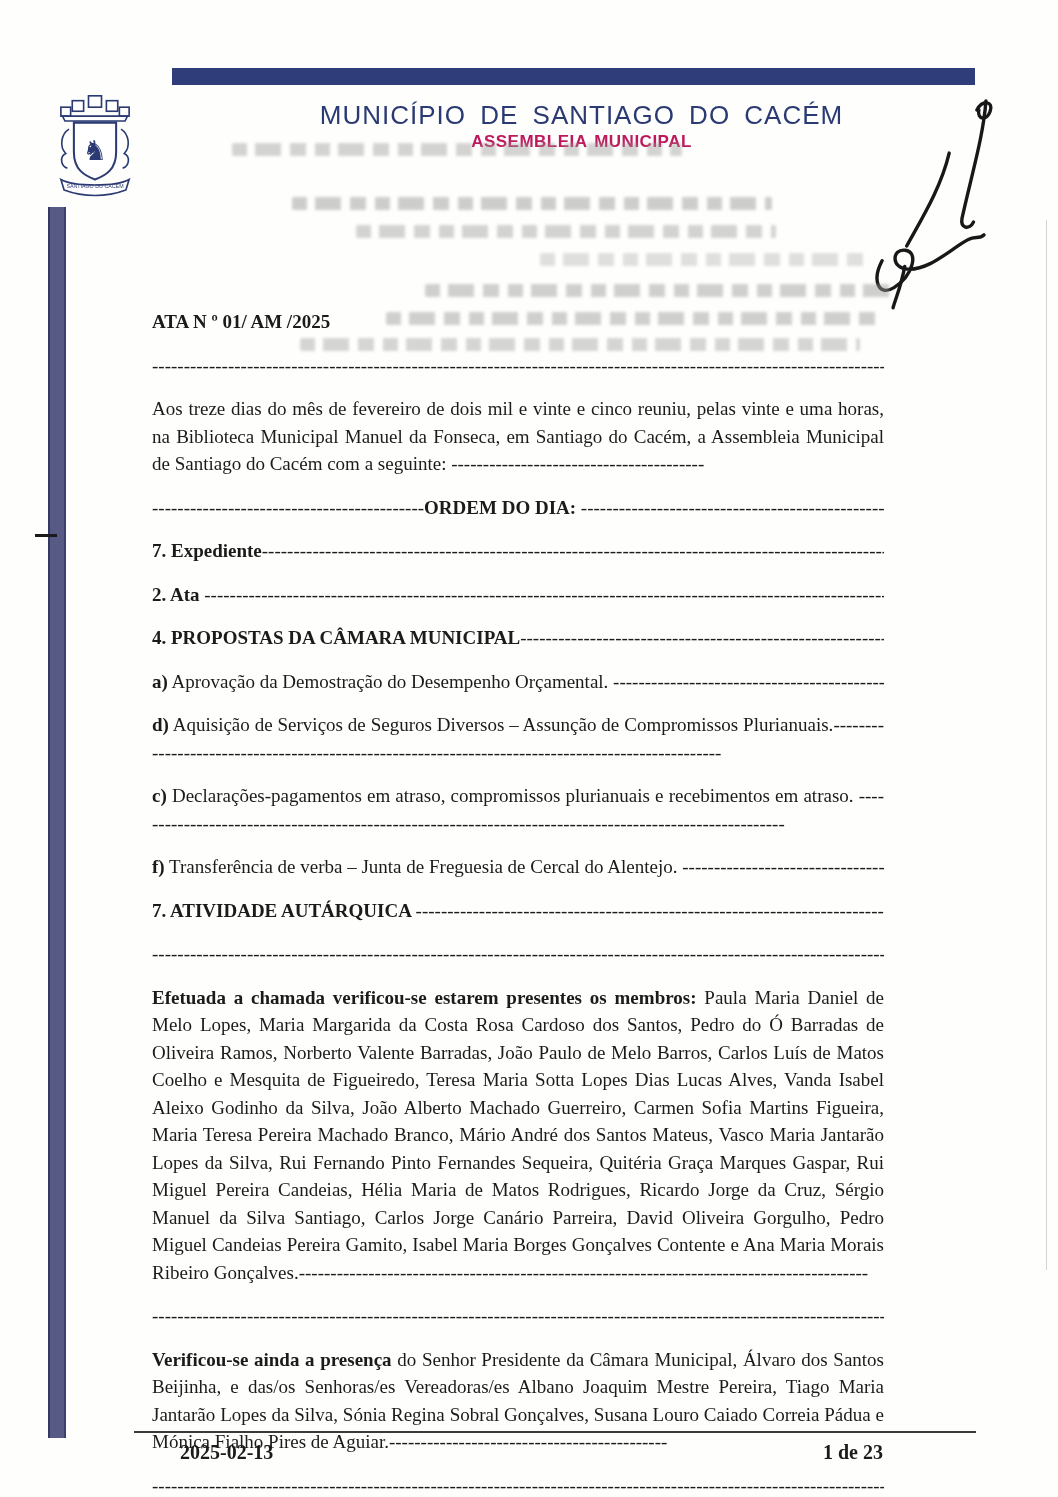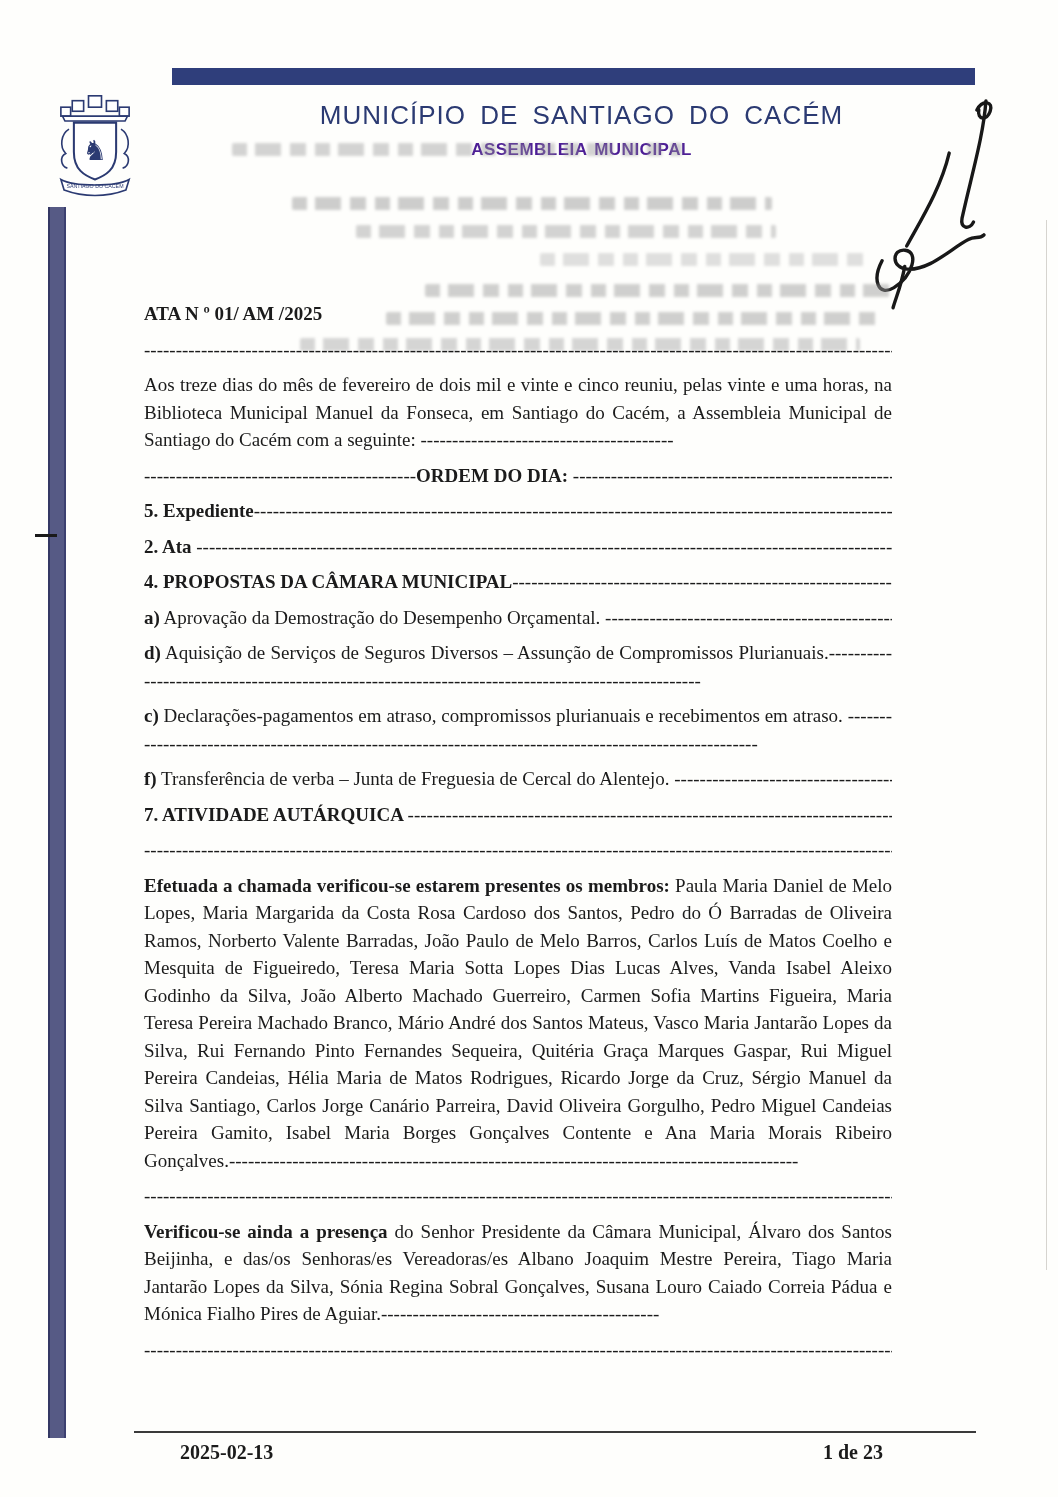--- a/index.html
+++ b/index.html
@@ -9,21 +9,21 @@
   }
   
   .topbar{position:absolute;left:172px;top:68px;width:803px;height:17px;background:#2f3e7b;}
   .header-titles{position:absolute;left:180px;top:100px;width:803px;text-align:center;}
   .muni{
     font-family:"Liberation Sans",sans-serif;font-size:26px;letter-spacing:1px;
     color:#2b3a72;font-weight:400;word-spacing:6px;
   }
   .dept{
     font-family:"Liberation Sans",sans-serif;font-size:17px;font-weight:700;
-    letter-spacing:.5px;color:#4c1d95;margin-top:9px;word-spacing:2px;
+    letter-spacing:.5px;color:#be185d;margin-top:1px;word-spacing:2px;
   }
   .logo{position:absolute;left:56px;top:86px;width:78px;height:122px;}
   
   .signature{position:absolute;left:858px;top:92px;width:170px;height:215px;transform:rotate(-6deg);}
   
   .sidebar-rule{
     position:absolute;left:48px;top:207px;width:18px;height:1231px;
     background:#565a85;border-left:2px solid #343864;border-right:2px solid #3c4070;box-sizing:border-box;
   }
   .margin-tick{position:absolute;left:35px;top:534px;width:22px;height:3px;background:#1a1a1a;}
@@ -31,21 +31,21 @@
   
   .ghost{
     position:absolute;height:13px;border-radius:2px;filter:blur(1.6px);
     background:repeating-linear-gradient(90deg,#9a9a9a 0 15px,transparent 15px 23px,#9a9a9a 23px 49px,transparent 49px 58px,#9a9a9a 58px 74px,transparent 74px 83px);
   }
   
   .doc{
     position:absolute;left:136px;top:292px;width:764px;
     font-size:19px;line-height:27.5px;
   }
-  .doc p{margin:8px;padding:0;}
+  .doc p{margin:16px;padding:0;}
   .b{font-weight:700;}
   .just{text-align:justify;}
   .line{white-space:nowrap;overflow:hidden;}
   .mt-title{margin-top:26px;}
   .mt-sm{margin-top:8px;}
   .mt-md{margin-top:13px;}
   
   .footer-rule{position:absolute;left:134px;top:1431px;width:842px;height:2px;background:#3a3a3a;}
   .footer-date{position:absolute;left:180px;top:1441px;font-size:20px;font-weight:700;font-family:Liberation Serif, serif;text-align:center;}
   .footer-page{position:absolute;left:823px;top:1441px;font-size:20px;font-weight:700;font-family:"Liberation Serif",serif;}
@@ -109,21 +109,21 @@
 
     <p class="line b"><span>ATA N º 01/ AM /2025</span></p>
 
 
     <p class="line"><span>------------------------------------------------------------------------------------------------------------------------------------------------------</span></p>
 
     <p class="just"><span>Aos treze dias do mês de fevereiro de dois mil e vinte e cinco reuniu, pelas vinte e uma horas, na Biblioteca Municipal Manuel da Fonseca, em Santiago do Cacém, a Assembleia Municipal de Santiago do Cacém com a seguinte: </span><span>----------------------------------------</span></p>
 
     <p class="line"><span>-------------------------------------------</span><span class="b">ORDEM DO DIA: </span><span>------------------------------------------------------------------------------------------------------------------------------------------------------</span></p>
 
-    <p class="line"><span class="b">5. Expediente</span><span>------------------------------------------------------------------------------------------------------------------------------------------------------</span></p>
+    <p class="line"><span class="b">7. Expediente</span><span>------------------------------------------------------------------------------------------------------------------------------------------------------</span></p>
 
     <p class="line"><span class="b">2. Ata </span><span>------------------------------------------------------------------------------------------------------------------------------------------------------</span></p>
 
     <p class="line"><span class="b">4. PROPOSTAS DA CÂMARA MUNICIPAL</span><span>------------------------------------------------------------------------------------------------------------------------------------------------------</span></p>
 
     <p class="line"><span class="b">a)</span><span> Aprovação da Demostração do Desempenho Orçamental. </span><span>------------------------------------------------------------------------------------------------------------------------------------------------------</span></p>
 
 
     <p class="just"><span class="b">d)</span><span> Aquisição de Serviços de Seguros Diversos – Assunção de Compromissos Plurianuais.</span><span>--------------------------------------------------------------------------------------------------</span></p>
 

